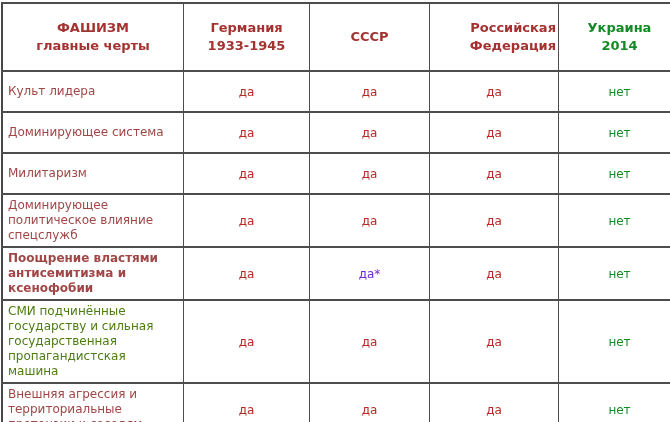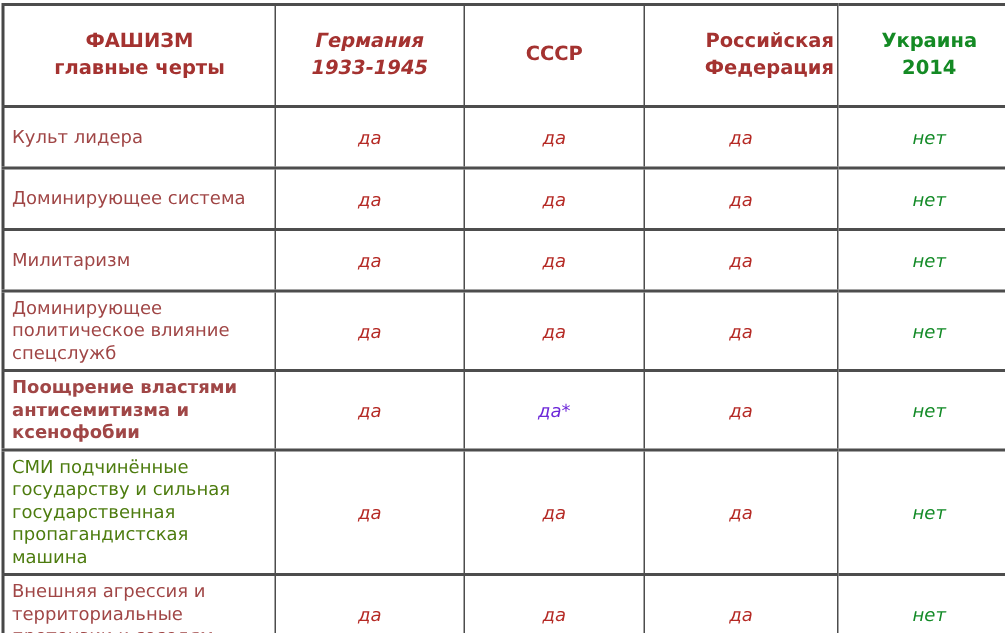--- a/index.html
+++ b/index.html
@@ -36,36 +36,35 @@
   table.cmp th {
     height: 62px;
     font-size: 13px;
     font-weight: bold;
     text-align: center;
     line-height: 18px;
     padding: 2px;
   }
   table.cmp th .hl { display: block; }
   table.cmp th:nth-child(1) { width: 176px; border-radius: 27px; }
-  table.cmp th:nth-child(2) { width: 121px; font-style: italic; }
+  table.cmp th:nth-child(2) { width: 121px; }
   table.cmp th:nth-child(3) { width: 115px; }
   table.cmp th:nth-child(4) { width: 124px; }
   table.cmp th:nth-child(5) { width: 117px; }
   table.cmp td { height: 33px; }
   table.cmp td.feature {
     text-align: left;
     font-size: 12px;
     line-height: 15px;
     padding: 3px 4px 3px 5px;
   }
   table.cmp td.value {
     text-align: center;
     font-size: 12px;
     padding: 2px;
-    font-style: italic;
   }
 </style>
 </head>
 <body>
 
 <div class="page">
   <table class="cmp">
     <thead>
       <tr id="header-row">
           <th style="color: rgb(164, 50, 48);">

